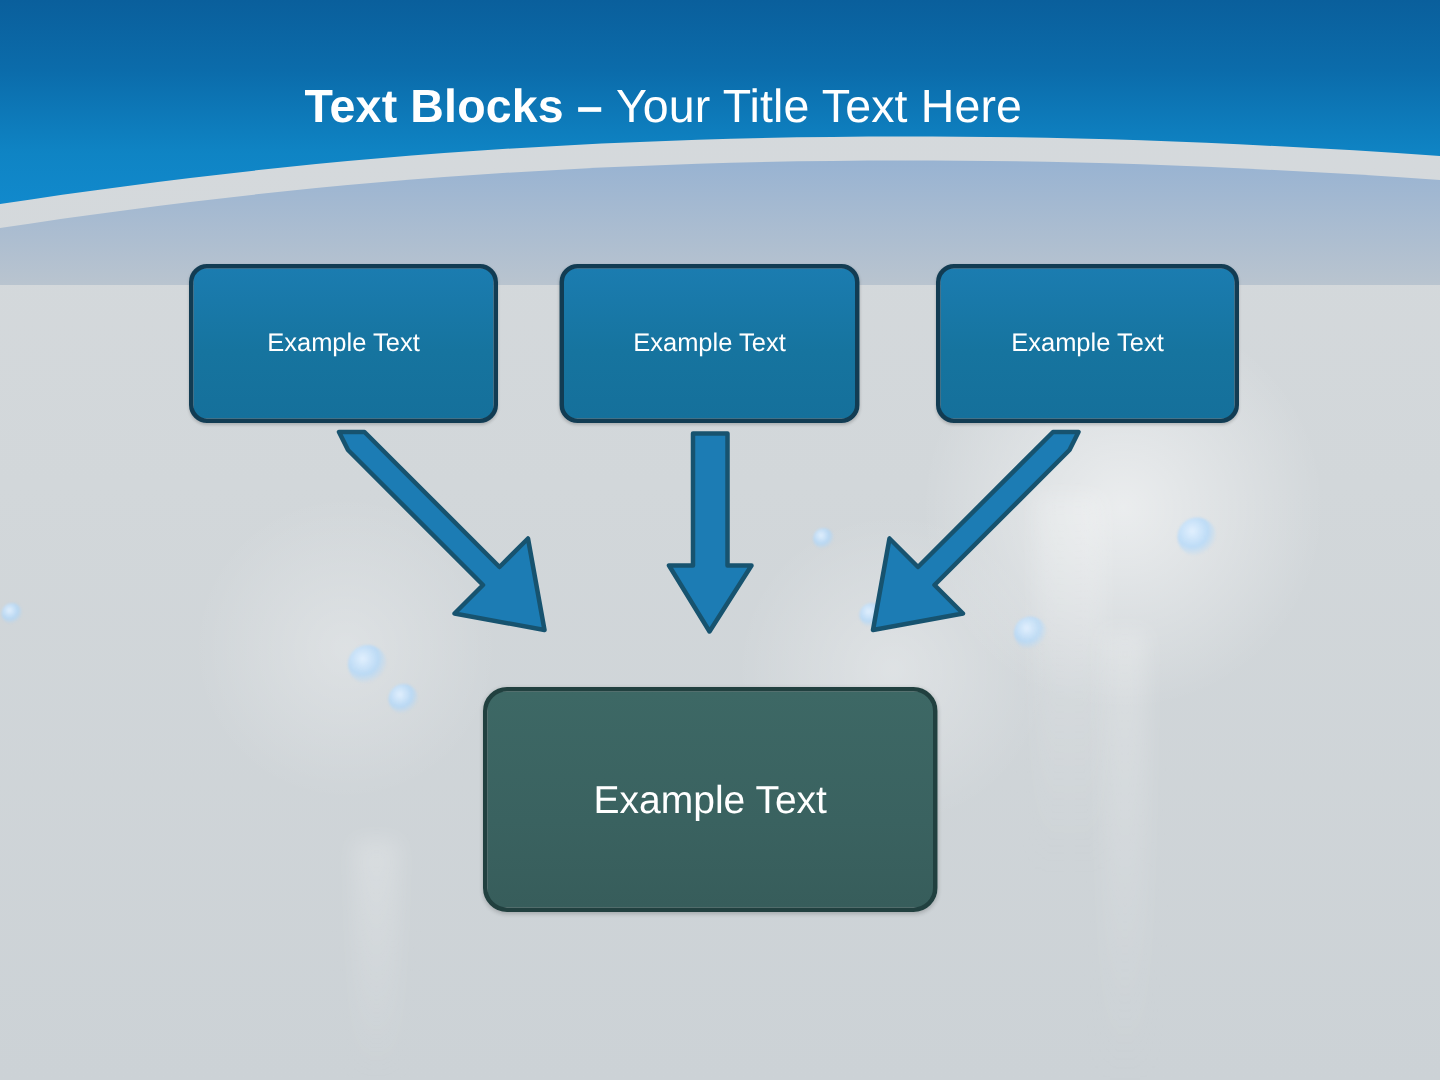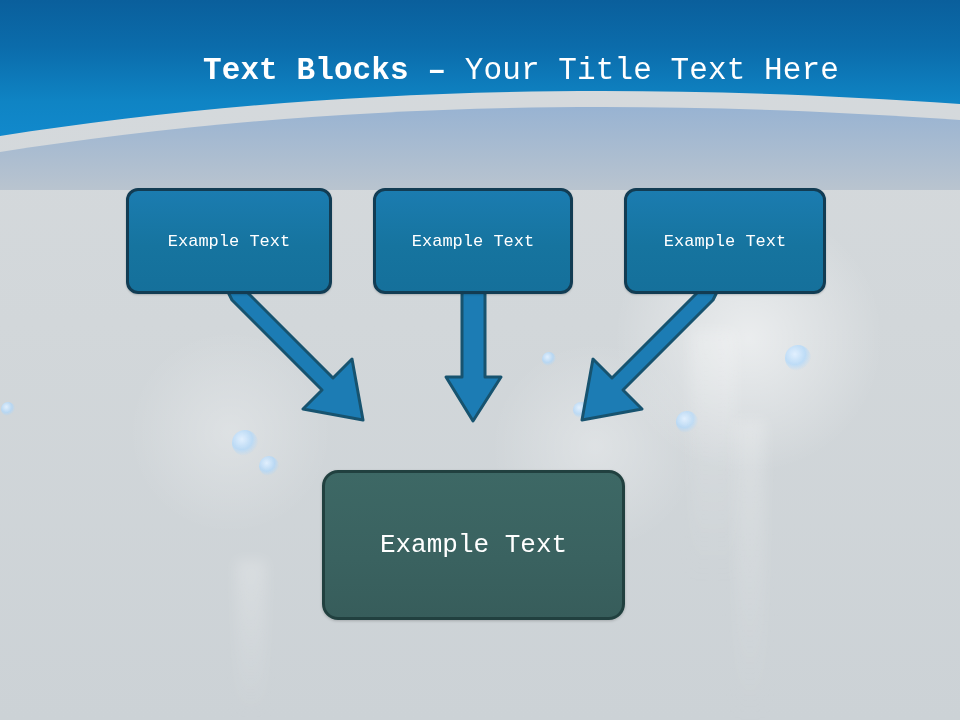--- a/index.html
+++ b/index.html
@@ -5,21 +5,21 @@
   html, body {
     margin: 0;
     padding: 0;
     background: #ffffff;
   }
   #slide {
     position: relative;
     width: 960px;
     height: 720px;
     overflow: hidden;
-    font-family: Liberation Mono, monospace;
+    font-family: Liberation Sans, sans-serif;
     background: #4d7c0f;
   }
 
   
   .bg-base {
     position: absolute;
     inset: 0;
     background:
       radial-gradient(circle at 78% 47%, rgba(255,255,255,0.55) 0%, rgba(255,255,255,0) 16%),
       radial-gradient(circle at 62% 62%, rgba(255,255,255,0.30) 0%, rgba(255,255,255,0) 14%),
@@ -64,21 +64,20 @@
 
   
   .node {
     position: absolute;
     display: flex;
     align-items: center;
     justify-content: center;
     box-sizing: border-box;
     color: #ffffff;
     text-align: center;
-    margin-top: 12px;
   }
   .node-top {
     background: linear-gradient(180deg, #1b7cb0 0%, #16749f 55%, #15709b 100%);
     border: 3px solid #123c53;
     border-radius: 12px;
     font-size: 17px;
     box-shadow: 0 1px 2px rgba(0,0,0,0.18);
   }
   .node-bottom {
     background: linear-gradient(180deg, #3d6865 0%, #3a6260 60%, #375d5b 100%);

